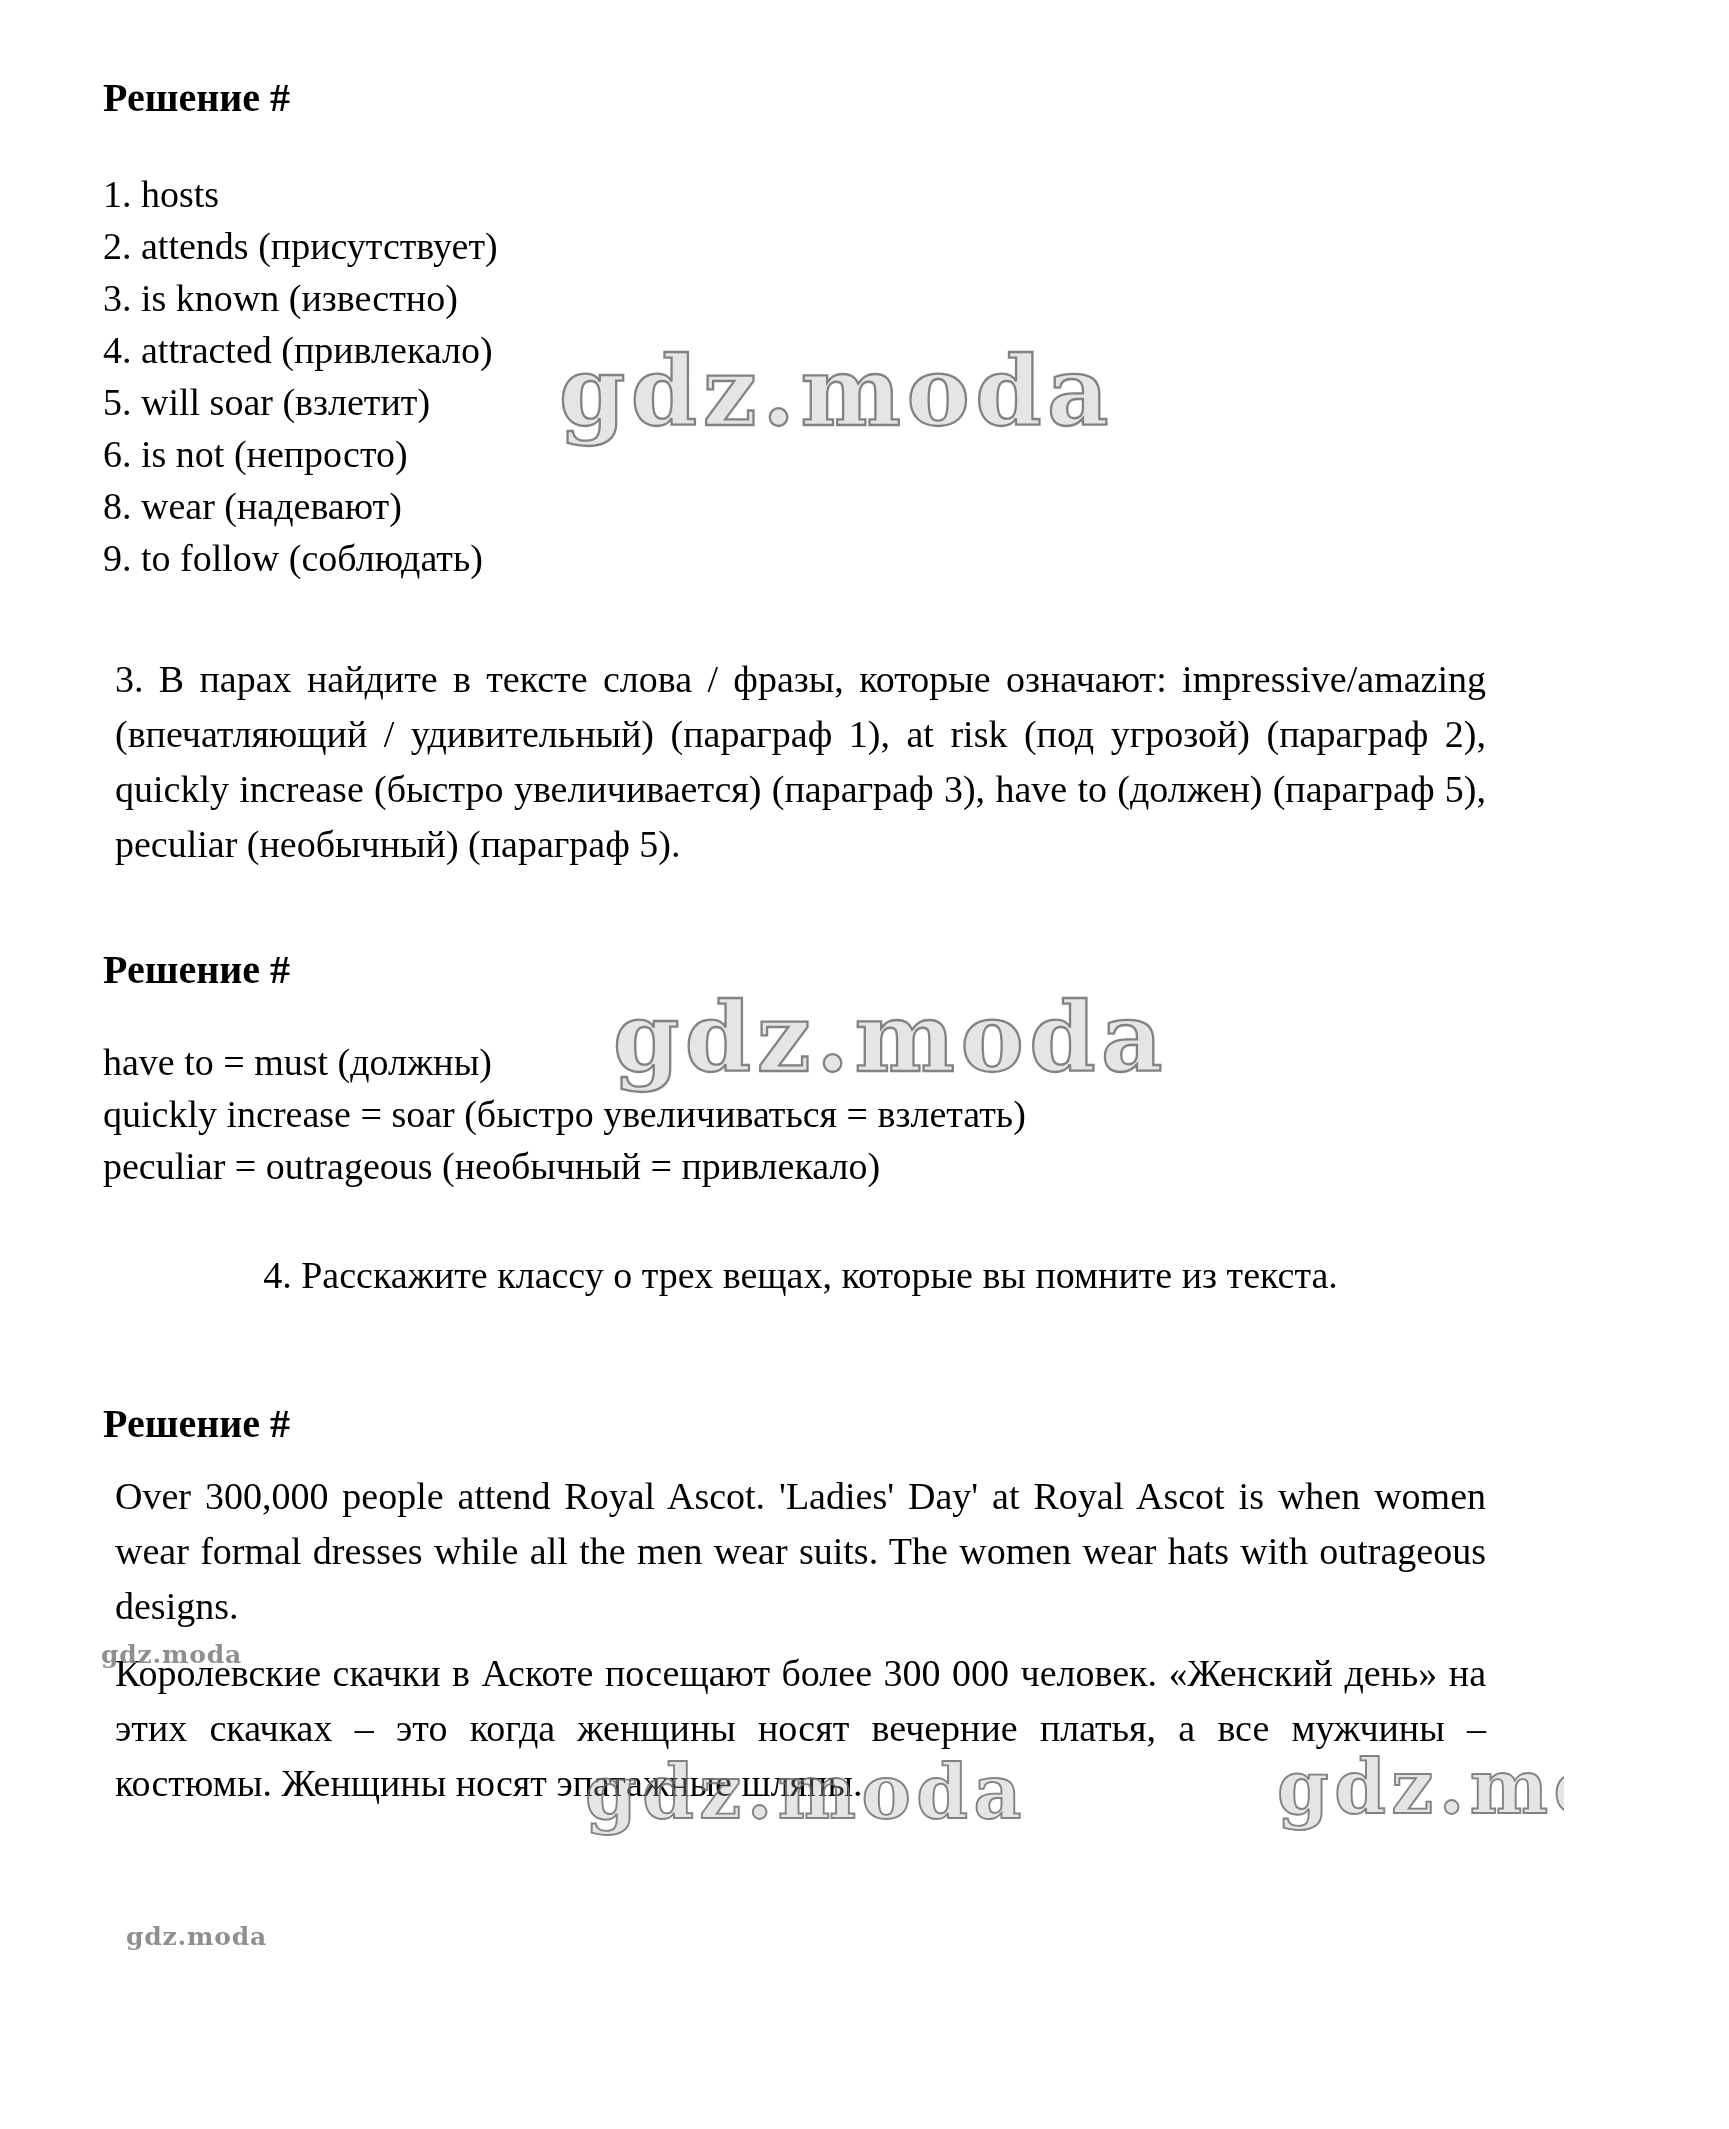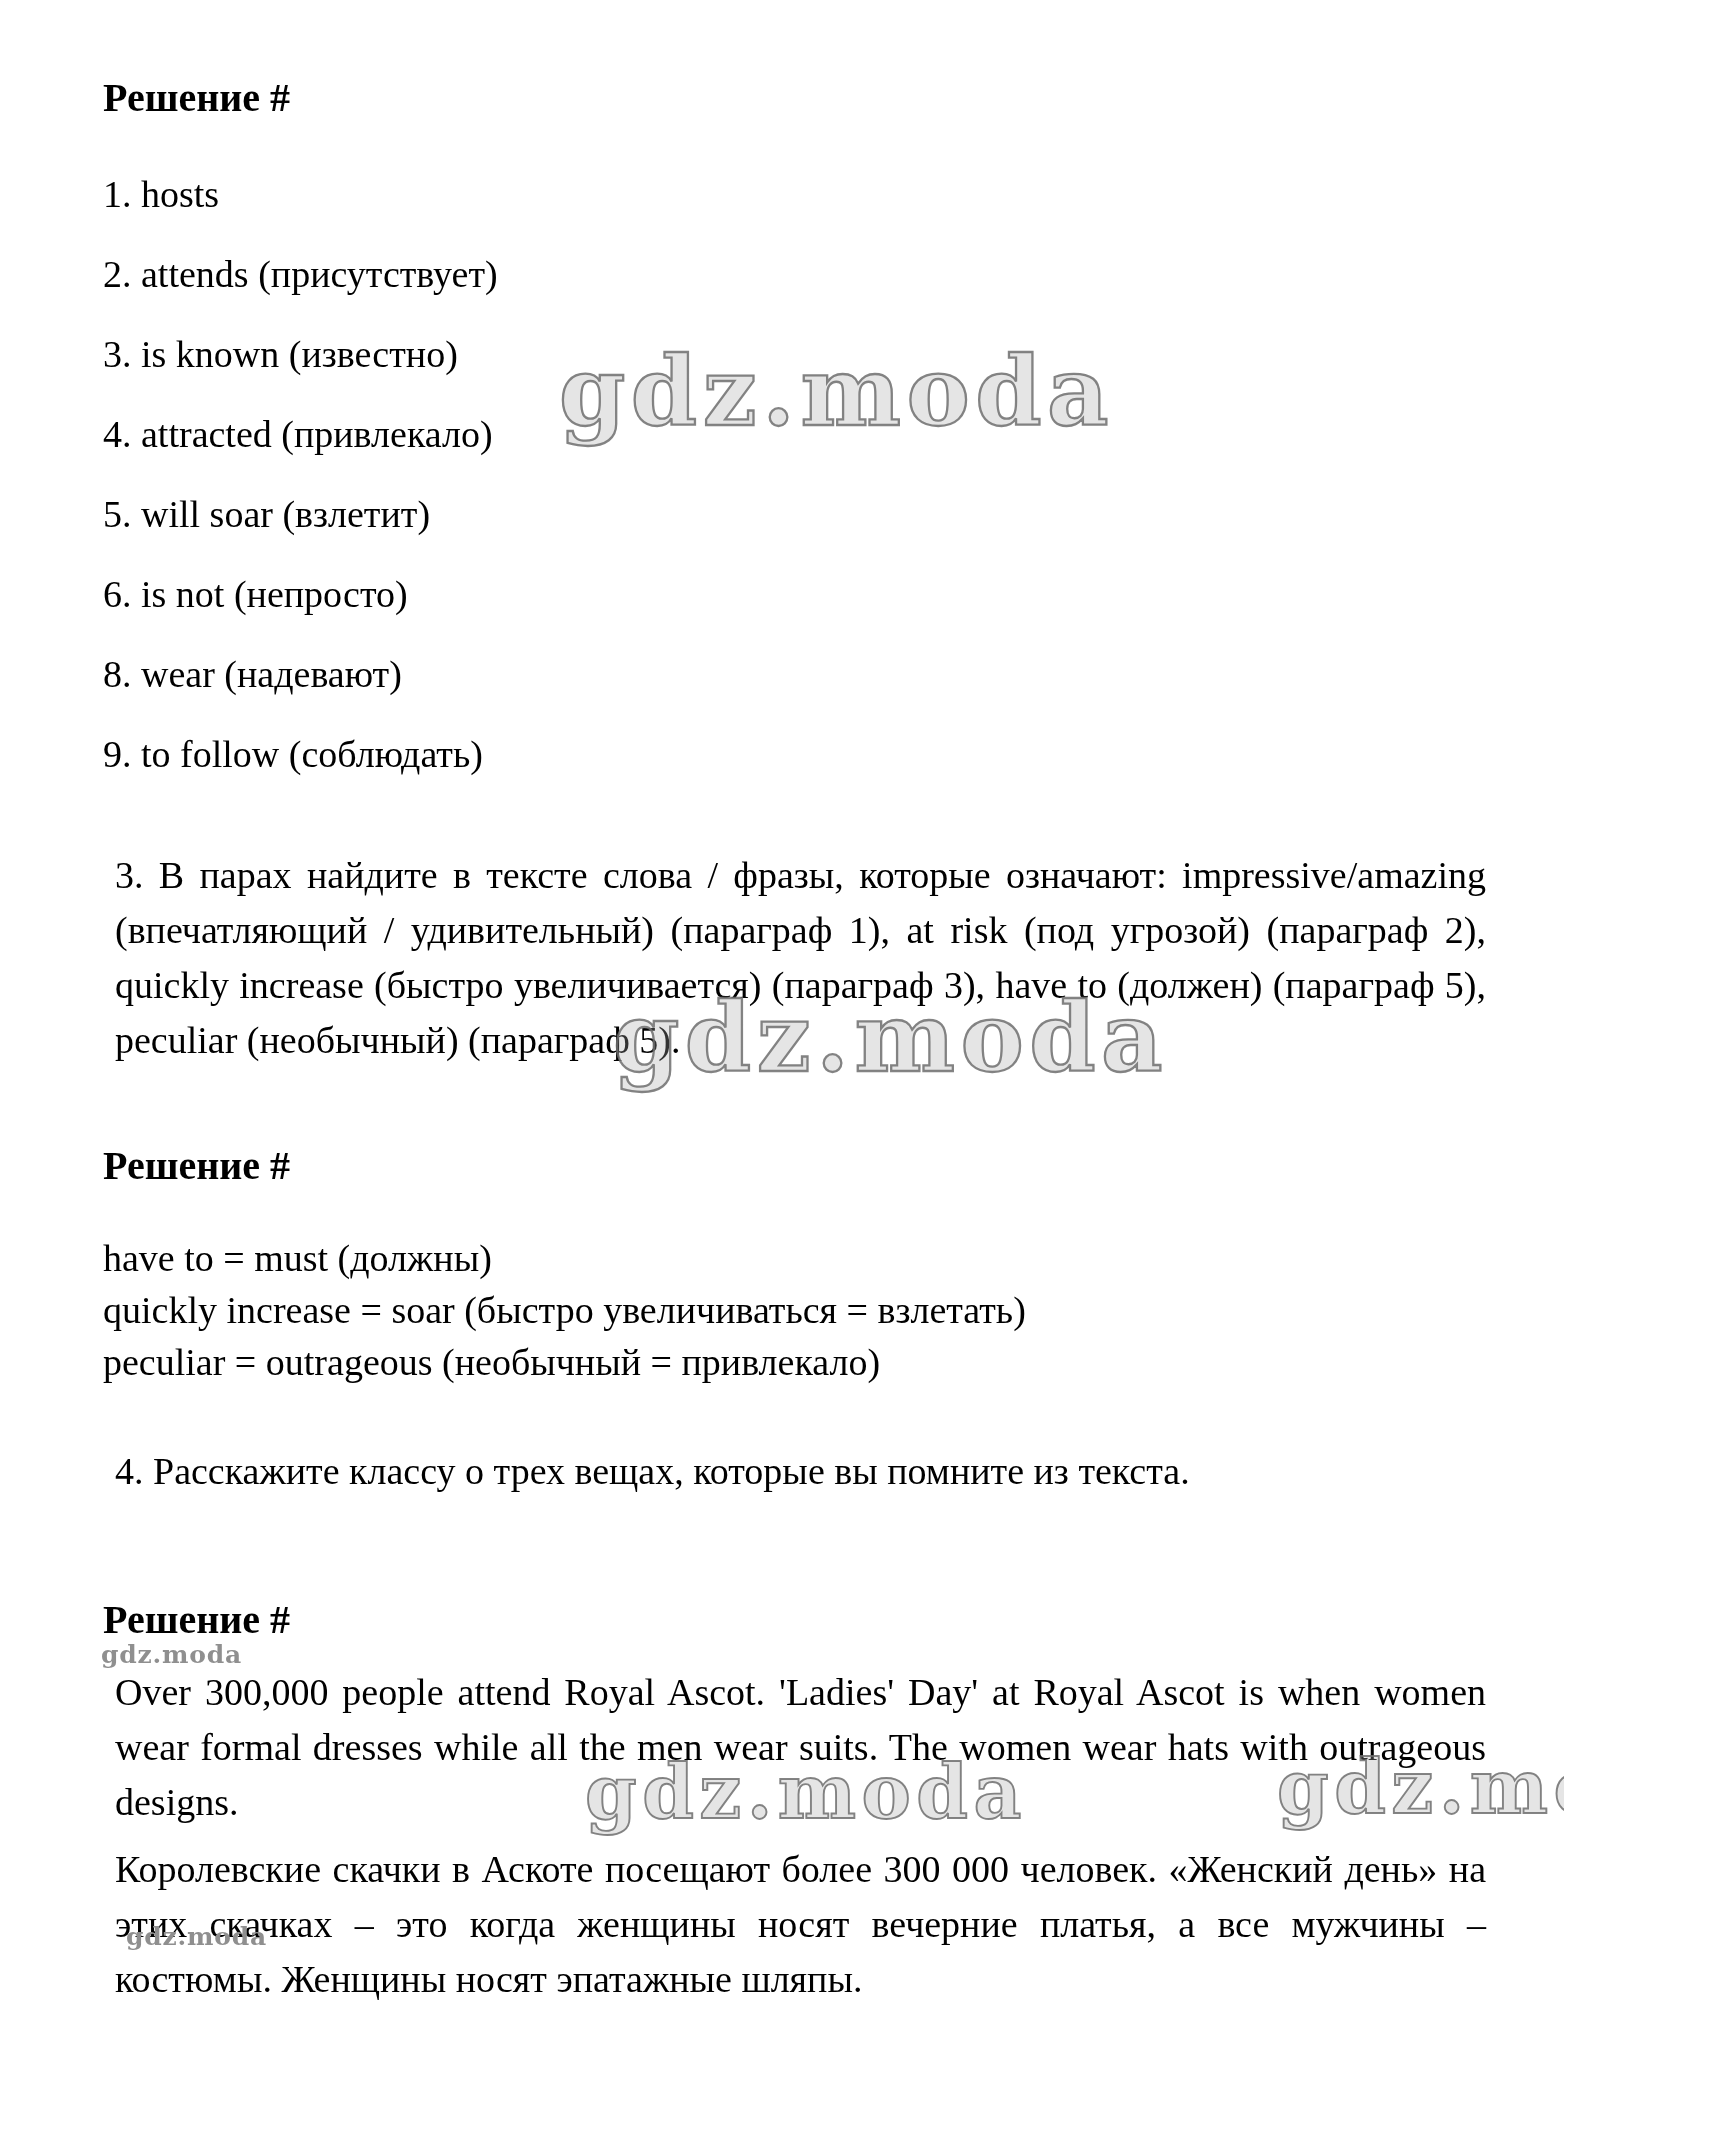--- a/index.html
+++ b/index.html
@@ -17,35 +17,34 @@
   }
   .sol-heading {
     font-weight: bold;
     font-size: 40px;
     margin: 0;
   }
   #sol1-heading { margin-bottom: 47px; }
   .answer-list div {
     line-height: 52px;
     white-space: nowrap;
-    margin-top: 28px;
   }
   .para {
     text-align: justify;
     line-height: 55px;
     margin: 12px;
   }
   #task3-para { margin-top: 68px; }
   #sol2-heading { margin-top: 74px; }
   #sol2-lines {
     margin-top: 43px;
     text-align: justify;
   }
   #sol2-lines div { line-height: 52px; }
-  #task4-para { margin-top: 56px; text-align: left; }
+  #task4-para { margin-top: 56px; text-align: center; }
   #sol3-heading { margin-top: 97px; }
   #sol3-en { margin-top: 22px; }
   #sol3-ru { margin-top: 0; }
 
   
   .wm {
     position: absolute;
     font-family: "DejaVu Serif", serif;
     font-weight: 700;
     color: rgba(170,170,170,0.30);

